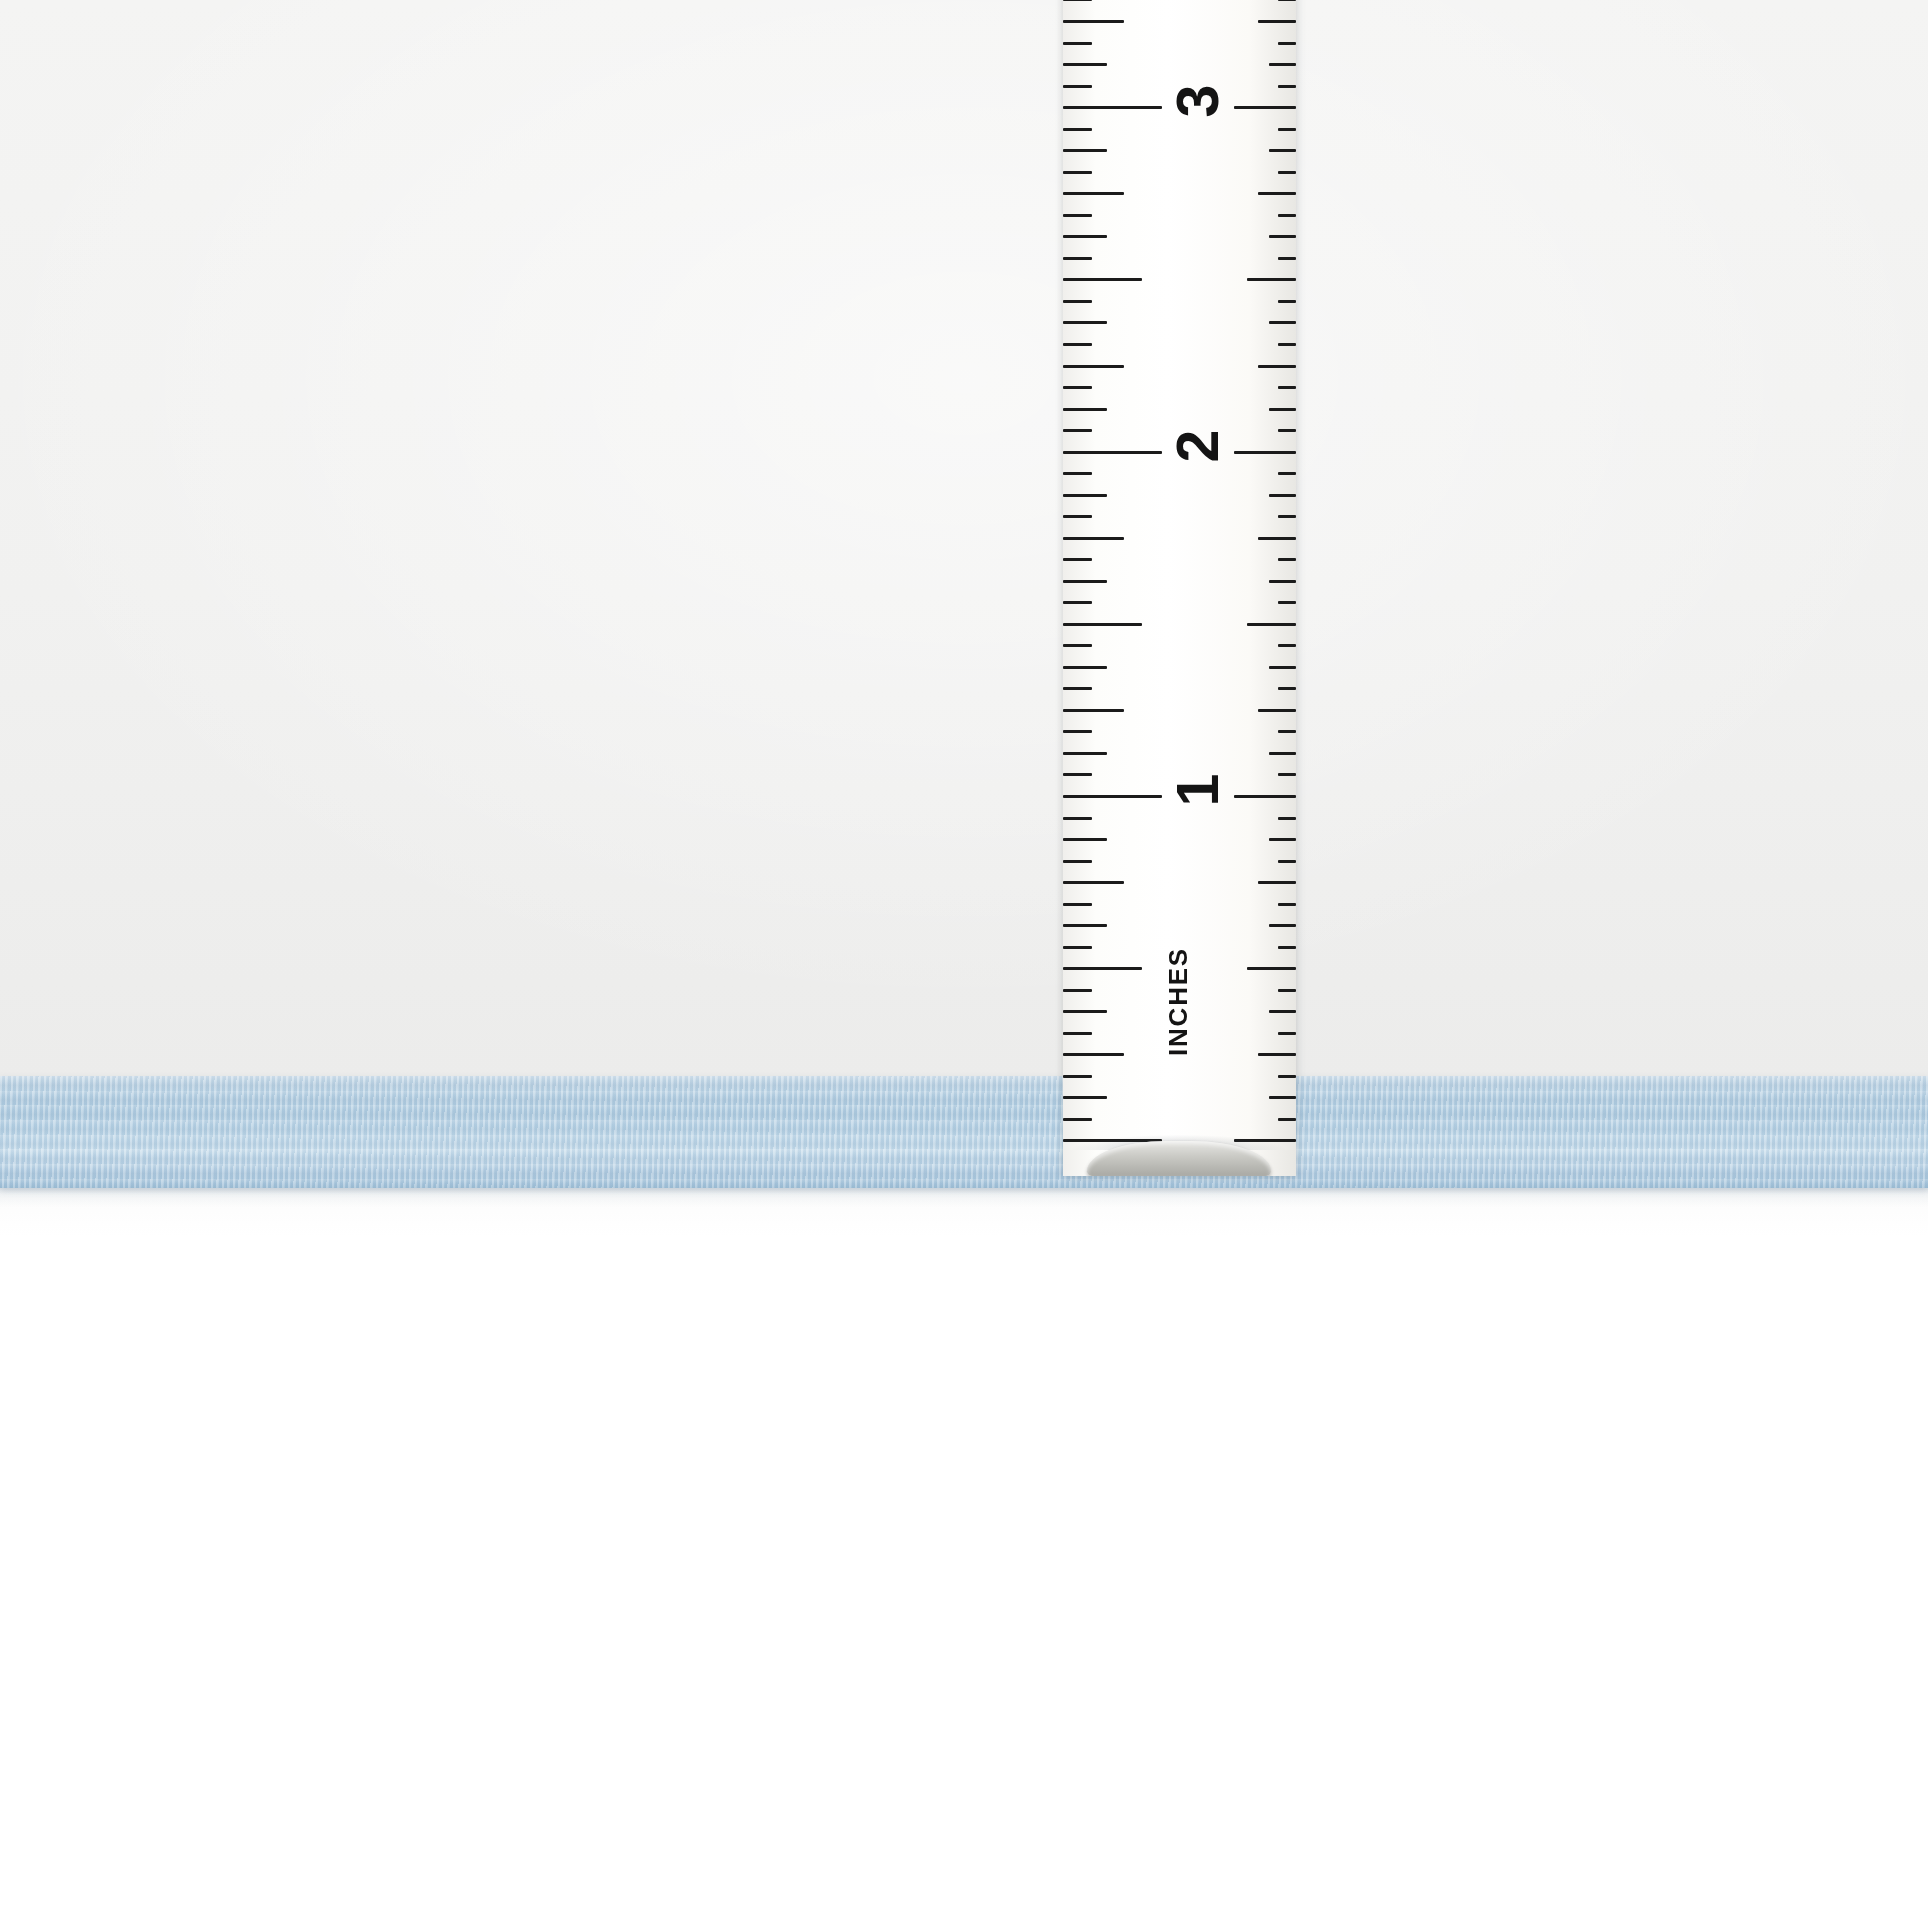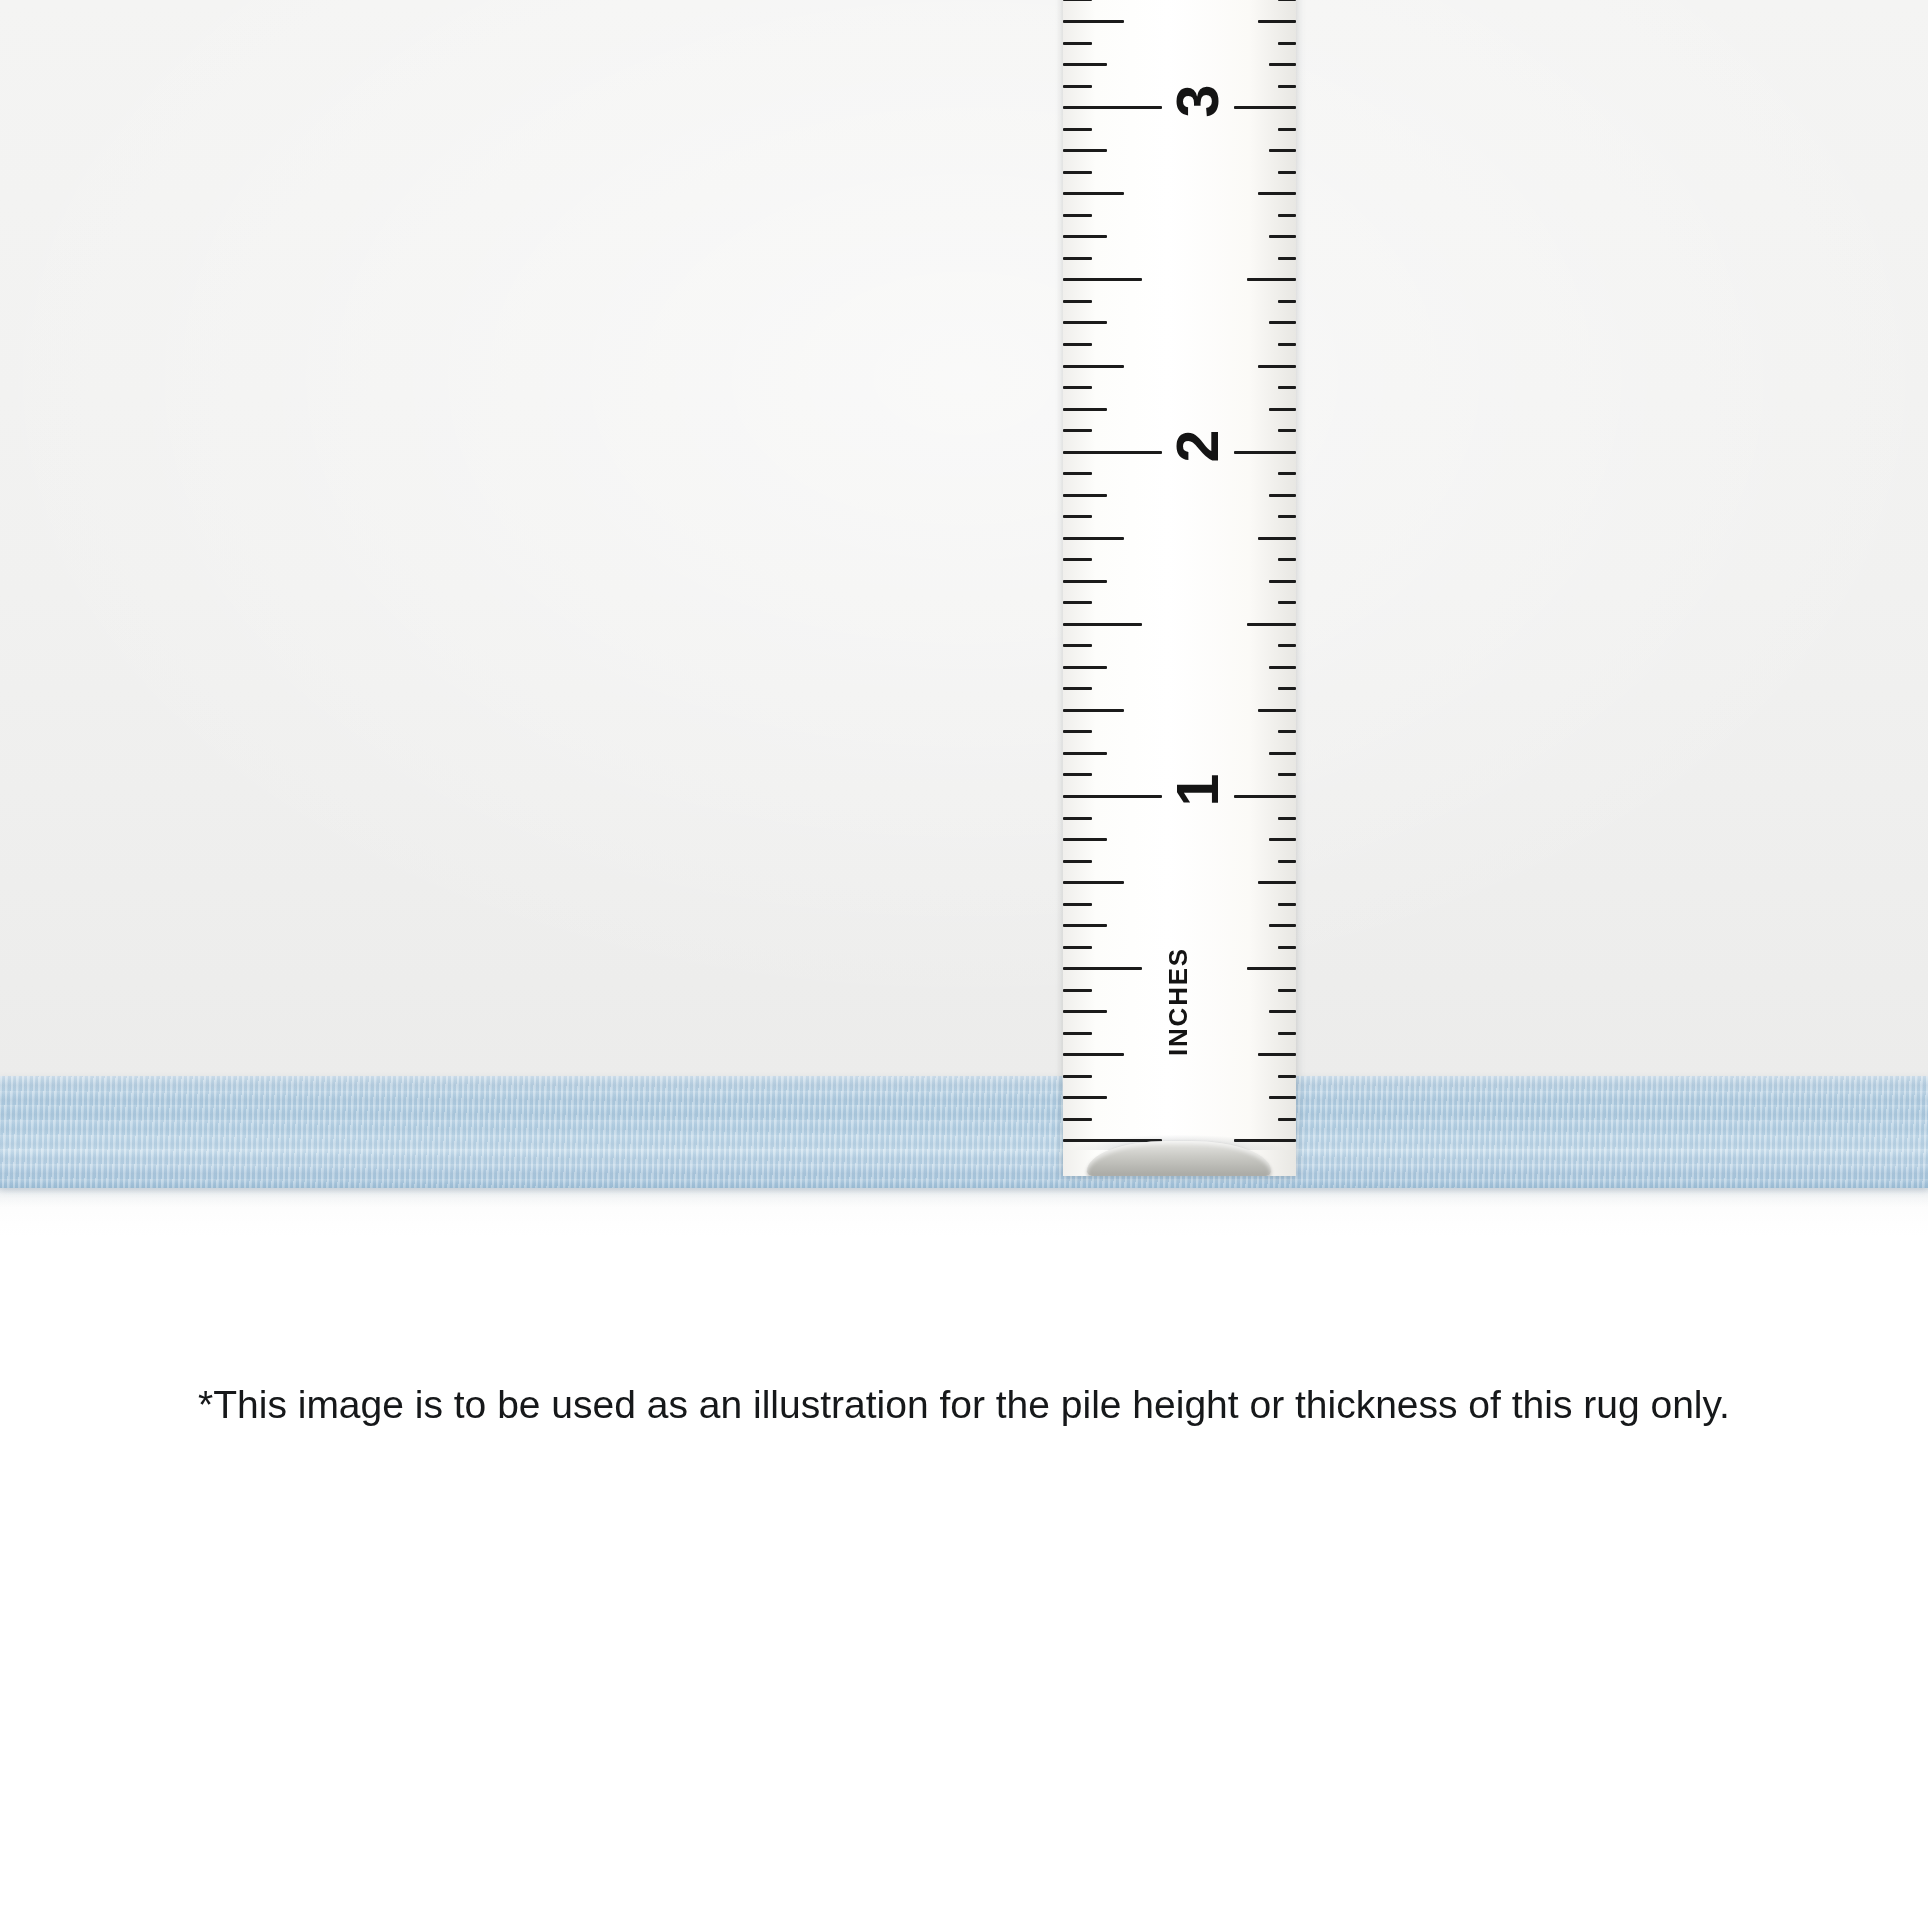--- a/index.html
+++ b/index.html
@@ -310,15 +310,14 @@
         <div class="num" style="left: 107px; top: 76px; width: 55px; text-align: center;">3</div>
         <div class="inches-label" style="left: 61px; top: 995px;">INCHES</div>
       </div>
     <div class="ruler-tip-shadow"></div>
     <div class="ruler-tip"></div>
   </div>
 
 </div>
 
 <div class="caption">
-  <span class="caption-line">*This image is to be used as an illustration for the pile height or thickness of this rug only.</span>
 </div>
 
 
 </body></html>

